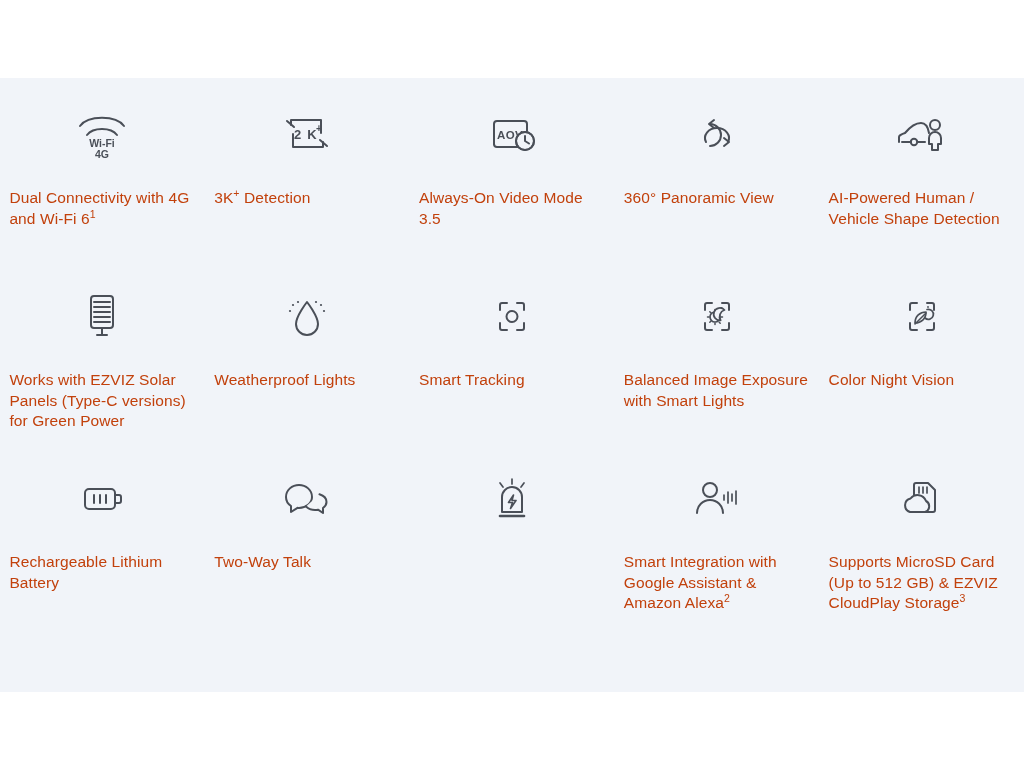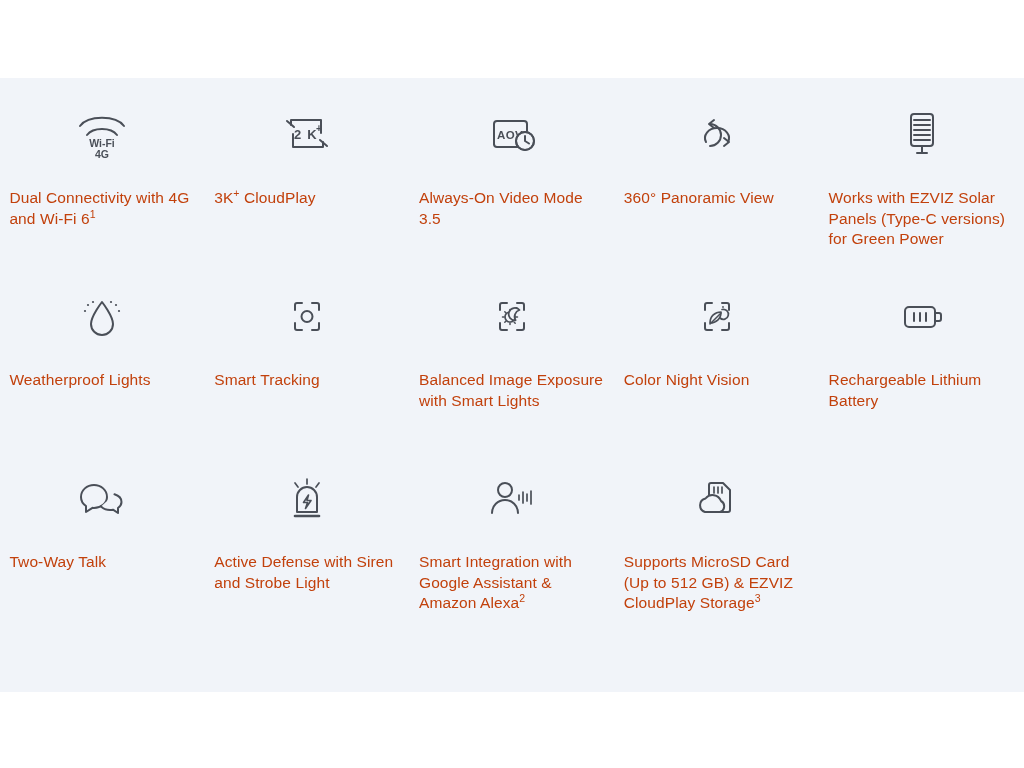--- a/index.html
+++ b/index.html
@@ -81,21 +81,21 @@
           <path d="M17 9 L43 9 L43 22"></path>
           <path d="M43 36 L15 36 L15 23"></path>
           <path d="M13 14 L13 9 L18 9"></path>
           <path d="M45 31 L45 36 L40 36"></path>
           <path d="M9 10 L16 16"></path>
           <path d="M49 35 L42 29"></path>
           <text x="28" y="28" fill="#4a4f58" stroke="none" font-family="Liberation Sans, sans-serif" font-size="13" font-weight="bold" letter-spacing="1.2" text-anchor="middle">2 K</text>
           <text x="41" y="21" fill="#4a4f58" stroke="none" font-family="Liberation Sans, sans-serif" font-size="10" font-weight="bold" text-anchor="middle">+</text>
         </svg>
       </div>
-      <div class="feature-label"><span>3K</span><span class="sup">+</span><span> CloudPlay</span></div>
+      <div class="feature-label"><span>3K</span><span class="sup">+</span><span> Detection</span></div>
     </div>
 
     <div class="feature-cell">
       <div class="feature-icon">
         <svg width="60" height="48" viewBox="0 0 60 48" fill="none" stroke="#4a4f58" stroke-width="2" stroke-linecap="round" stroke-linejoin="round">
           <path d="M12 33 L12 13 A3 3 0 0 1 15 10 L42 10 A3 3 0 0 1 45 13 L45 20"></path>
           <path d="M36 36 L15 36 A3 3 0 0 1 12 33"></path>
           <text x="28" y="28" fill="#4a4f58" stroke="none" font-family="Liberation Sans, sans-serif" font-size="11.5" font-weight="bold" letter-spacing="0.3" text-anchor="middle">AOV</text>
           <circle cx="43" cy="30" r="9" fill="#f1f4f9"></circle>
           <circle cx="43" cy="30" r="9"></circle>
@@ -110,20 +110,33 @@
         <svg width="58" height="52" viewBox="0 0 58 52" fill="none" stroke="#4a4f58" stroke-width="2" stroke-linecap="round" stroke-linejoin="round">
           <path d="M22 15 A11 11 0 1 1 22 37"></path>
           <path d="M26 11 L21 15 L26 19"></path>
           <path d="M18 33 A12 10 0 1 1 40 33"></path>
           <path d="M36 29 L41 33 L36 37"></path>
         </svg>
       </div>
       <div class="feature-label">360° Panoramic View</div>
     </div>
 
+    <div class="feature-cell">
+      <div class="feature-icon">
+        <svg width="62" height="48" viewBox="0 0 62 48" fill="none" stroke="#4a4f58" stroke-width="2" stroke-linecap="round" stroke-linejoin="round">
+          <path d="M8 31 L8 26 C8 24, 11 23, 14 22 C19 16, 24 12, 30 12 C35 12, 37 16, 38 22"></path>
+          <path d="M11 31 L20 31"></path>
+          <path d="M27 31 L34 31"></path>
+          <circle cx="23" cy="31" r="3.2"></circle>
+          <circle cx="44" cy="14" r="5"></circle>
+          <path d="M38 27 A6 6 0 0 1 44 21 A6 6 0 0 1 50 27 L50 33 L47 33 L47 39 L41 39 L41 33 L38 33 Z"></path>
+        </svg>
+      </div>
+      <div class="feature-label">AI-Powered Human / Vehicle Shape Detection</div>
+    </div>
 
     <div class="feature-cell">
       <div class="feature-icon">
         <svg width="48" height="54" viewBox="0 0 48 54" fill="none" stroke="#4a4f58" stroke-width="2" stroke-linecap="round" stroke-linejoin="round">
           <rect x="13" y="6" width="22" height="32" rx="3"></rect>
           <path d="M16 12 L32 12"></path>
           <path d="M16 17 L32 17"></path>
           <path d="M16 22 L32 22"></path>
           <path d="M16 27 L32 27"></path>
           <path d="M16 32 L32 32"></path>
@@ -230,21 +243,20 @@
       <div class="feature-icon">
         <svg width="52" height="54" viewBox="0 0 52 54" fill="none" stroke="#4a4f58" stroke-width="2" stroke-linecap="round" stroke-linejoin="round">
           <path d="M16 40 L16 25 A10 10 0 0 1 36 25 L36 40 Z"></path>
           <path d="M14 44 L38 44" stroke-width="2.6"></path>
           <path d="M26 7 L26 12" stroke-width="1.7"></path>
           <path d="M14 11 L17 15" stroke-width="1.7"></path>
           <path d="M38 11 L35 15" stroke-width="1.7"></path>
           <path d="M27.5 23 L22.5 30.5 L26.5 30.5 L24.5 36.5 L30 28.5 L26 28.5 Z" stroke-width="1.6" stroke-linejoin="round"></path>
         </svg>
       </div>
-      <div class="feature-label">Active Defense with Siren and Strobe Light</div>
     </div>
 
     <div class="feature-cell">
       <div class="feature-icon">
         <svg width="62" height="48" viewBox="0 0 62 48" fill="none" stroke="#4a4f58" stroke-width="2" stroke-linecap="round" stroke-linejoin="round">
           <circle cx="24" cy="15" r="7"></circle>
           <path d="M11 38 A13 13 0 0 1 37 38"></path>
           <g stroke-width="1.7">
             <path d="M38 20 L38 25"></path>
             <path d="M42 17 L42 28"></path>

